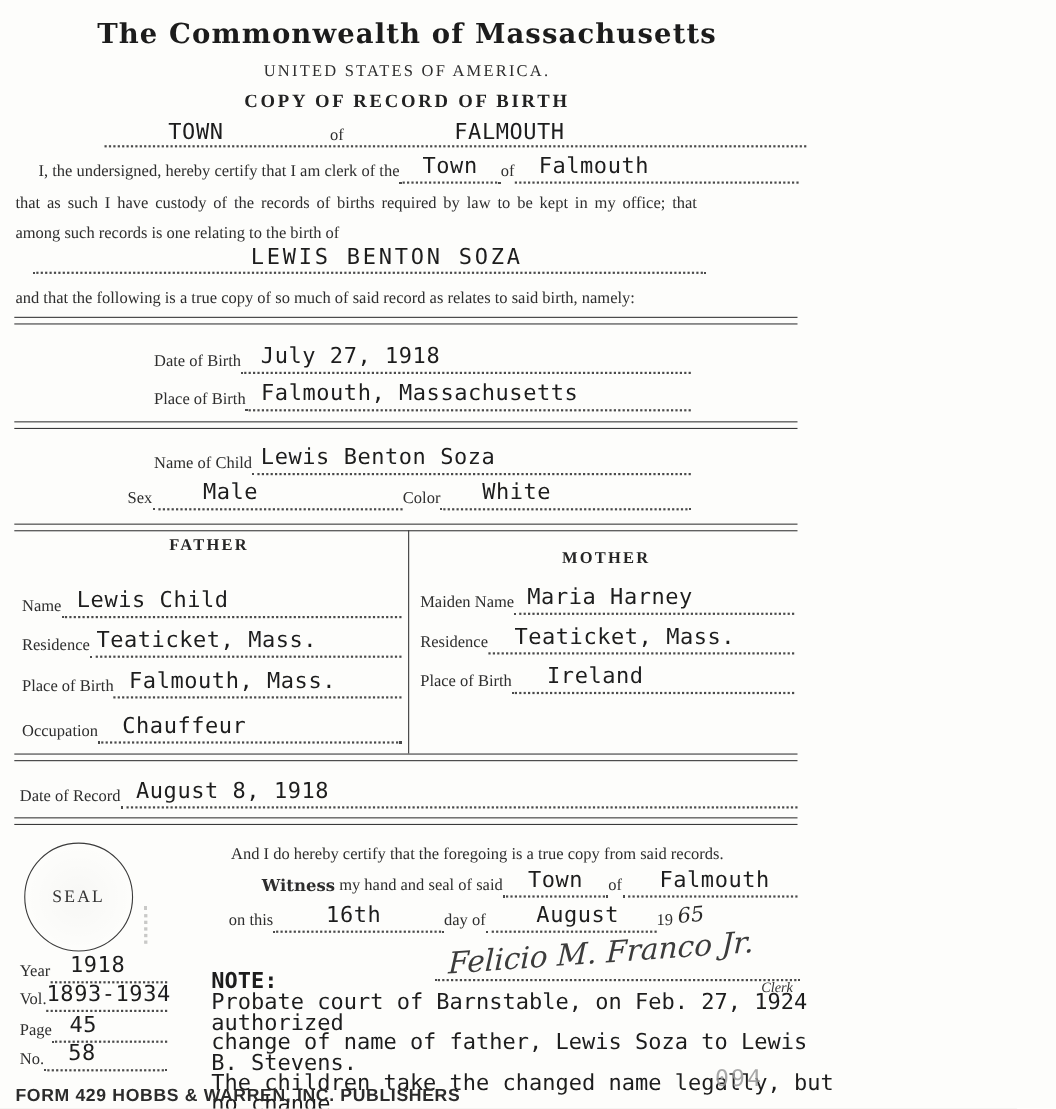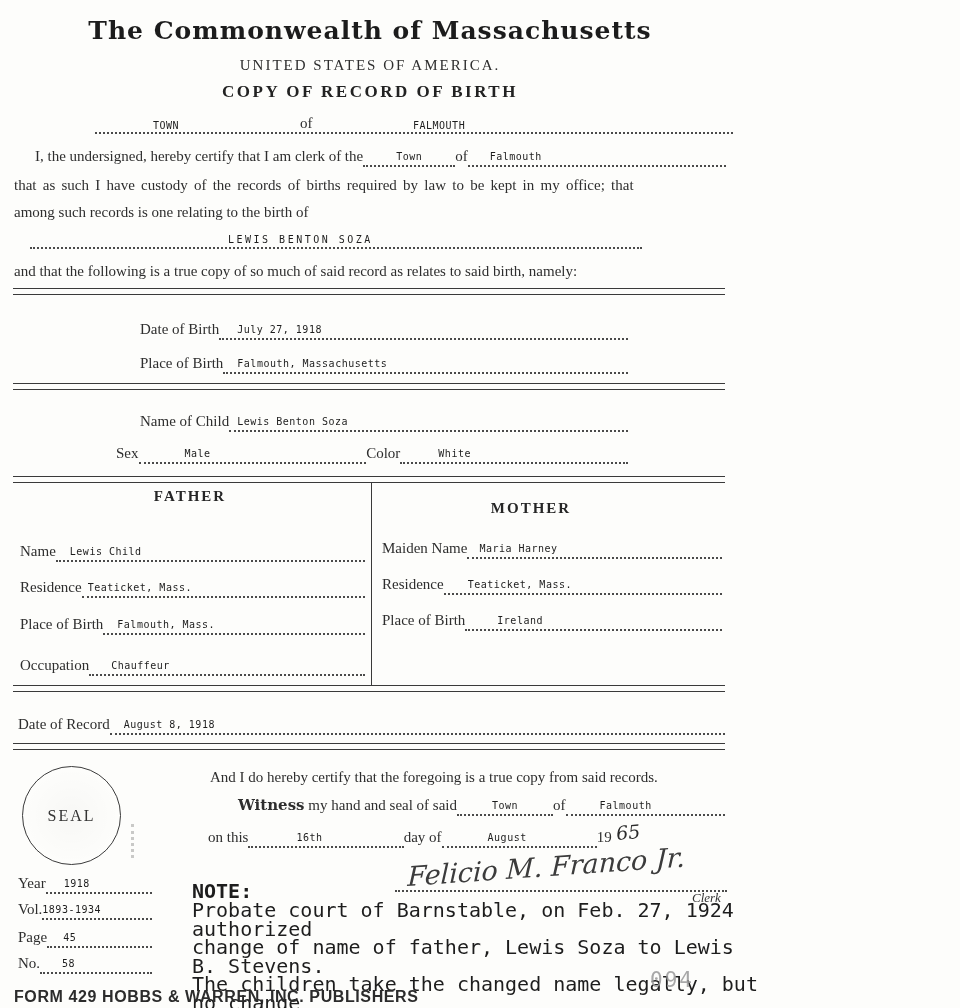--- a/index.html
+++ b/index.html
@@ -2,21 +2,21 @@
 <html><head>
 <meta charset="utf-8">
 <style>
   html,body{margin:0;padding:0;background:#e8e8e6;}
   .page{
     position:relative;width:960px;height:1008px;margin:0 auto;
     background:#fdfdfb;overflow:hidden;
     font-family:"Liberation Serif","DejaVu Serif",serif;color:#2b2b2b;
   }
   .abs{position:absolute;}
-  .typed{font-family:"DejaVu Sans Mono","Liberation Mono",monospace;font-size:10px;color:#1d1d1d;letter-spacing:.5px;white-space:pre;}
+  .typed{font-family:"DejaVu Sans Mono","Liberation Mono",monospace;font-size:20px;color:#1d1d1d;letter-spacing:.5px;white-space:pre;}
   .lbl{font-size:15px;color:#2e2e2e;white-space:pre;line-height:22px;}
   .row{position:absolute;display:flex;align-items:flex-end;height:22px;}
   .fill{border-bottom:2px dotted #4a4a4a;flex:1;display:flex;align-items:flex-end;min-width:0;}
   .fill .typed{position:relative;top:-3px;}
   .fw{flex:0 0 auto;}
   .rule2{position:absolute;left:13px;width:712px;height:5px;border-top:1.6px solid #3a3a3a;border-bottom:1.6px solid #3a3a3a;}
   .hdr-commonwealth{left:0;top:16px;width:740px;text-align:center;font-size:25px;font-weight:bold;letter-spacing:1px;color:#1c1c1c;font-family:"DejaVu Serif","Liberation Serif",serif;}
   .hdr-country{left:0;top:57px;width:740px;text-align:center;font-size:15px;letter-spacing:2px;color:#2e2e2e;}
   .hdr-title{left:0;top:82px;width:740px;text-align:center;font-size:17px;font-weight:bold;letter-spacing:2.5px;color:#222;}
   .parent-title{font-size:15px;font-weight:bold;letter-spacing:2px;color:#262626;text-align:center;}
@@ -121,21 +121,21 @@
       <span class="typed" style="margin-left:14px;">Falmouth, Mass.</span>
     </span>
   </div>
   <div class="row" style="left:20px;top:654px;width:345px;">
     <span class="lbl">Occupation</span>
     <span class="fill">
       <span class="typed" style="margin-left:22px;">Chauffeur</span>
     </span>
   </div>
 
-  <div class="abs parent-title" style="left:366px;top:500px;width:330px;">MOTHER</div>
+  <div class="abs parent-title" style="left:386px;top:500px;width:330px;">MOTHER</div>
   <div class="row" style="left:382px;top:537px;width:340px;">
     <span class="lbl">Maiden Name</span>
     <span class="fill">
       <span class="typed" style="margin-left:12px;">Maria Harney</span>
     </span>
   </div>
   <div class="row" style="left:382px;top:573px;width:340px;">
     <span class="lbl">Residence</span>
     <span class="fill">
       <span class="typed" style="margin-left:24px;">Teaticket, Mass.</span>

